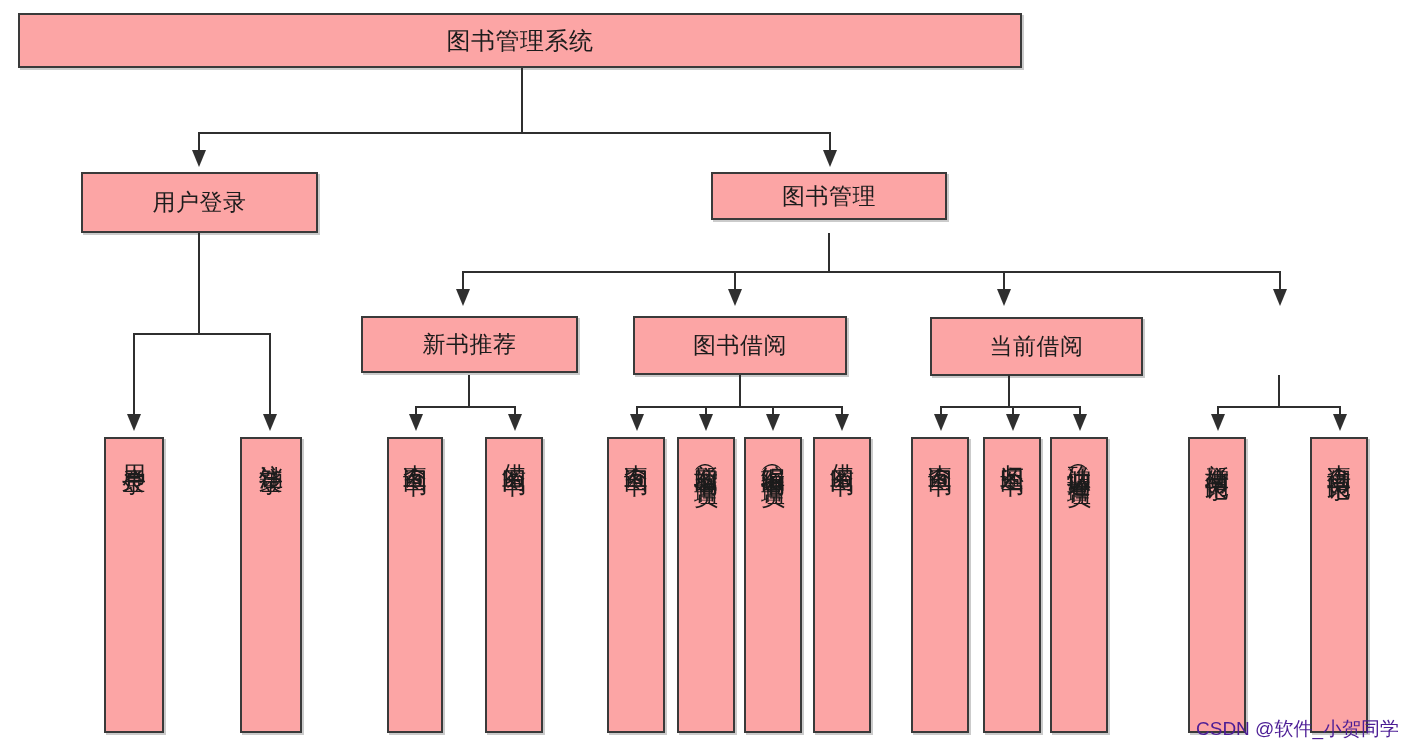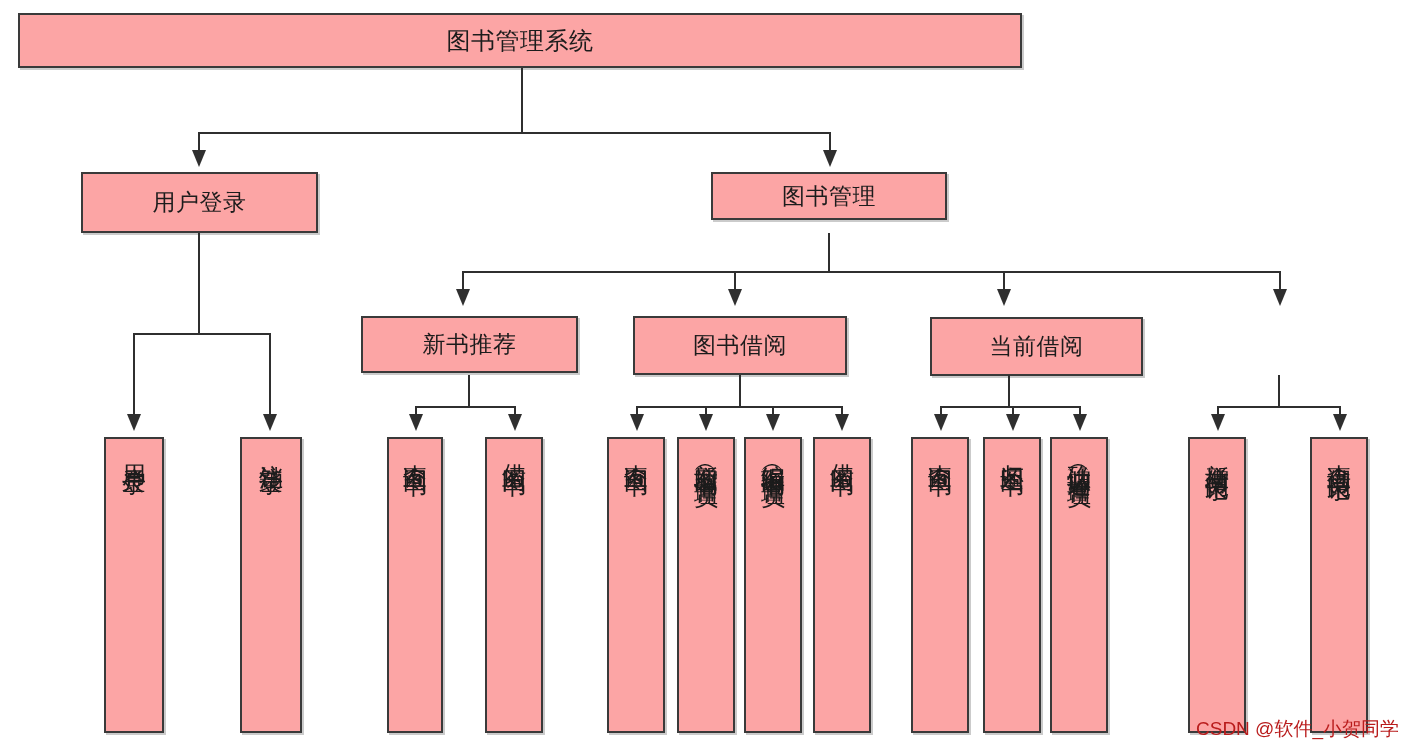--- a/index.html
+++ b/index.html
@@ -68,21 +68,21 @@
     position: absolute;
     width: 0;
     height: 0;
     border-left: 7px solid transparent;
     border-right: 7px solid transparent;
     border-top: 17px solid #2f2f2f;
   }
   
   #watermark {
     position: absolute;
-    color: #b91c1c;
+    color: #4c1d95;
     font-size: 19px;
     white-space: nowrap;
     user-select: none;
   }
 </style>
 </head>
 <body>
 
 <div id="canvas">
 

